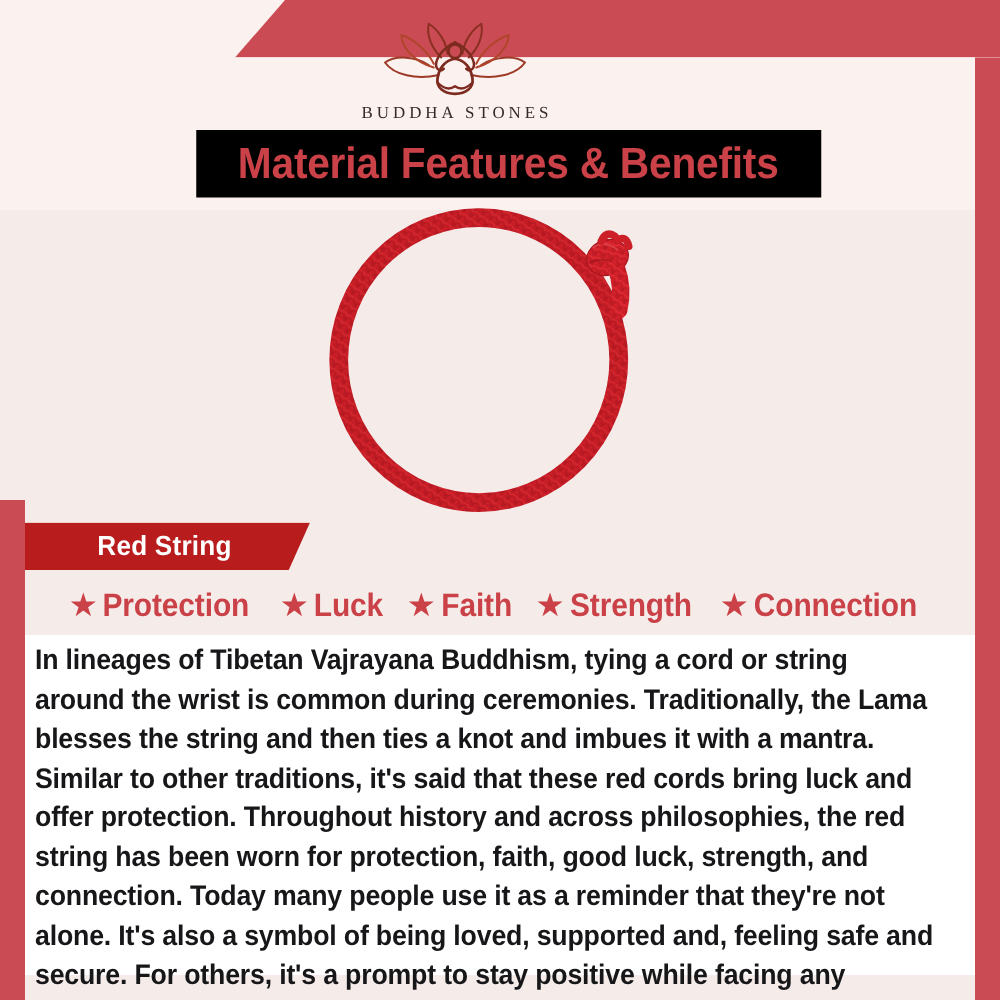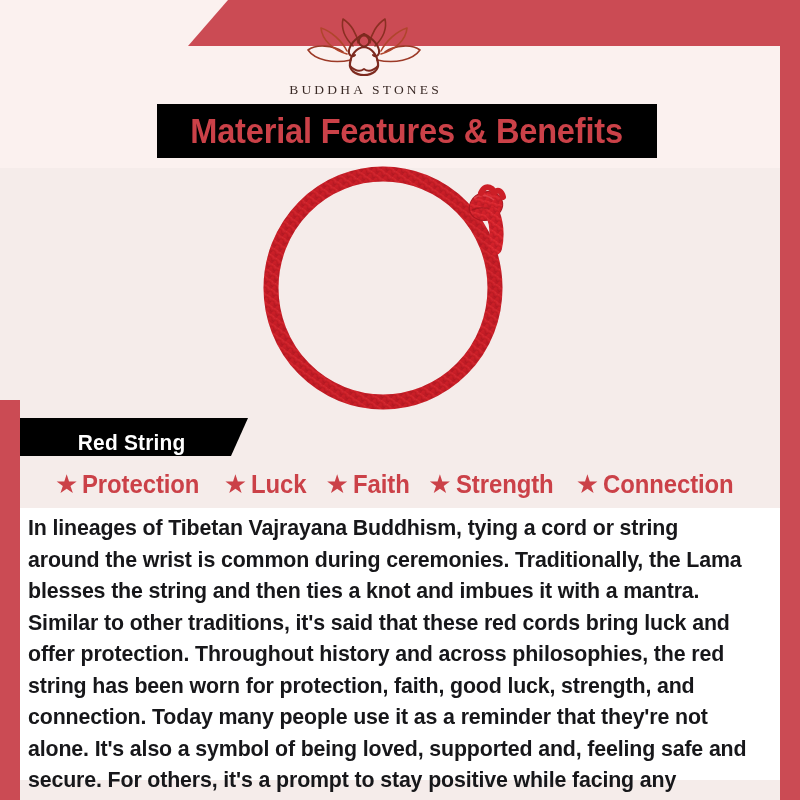--- a/index.html
+++ b/index.html
@@ -106,24 +106,24 @@
     left: 0; top: 168px;
     width: 800px; height: 250px;
   }
   .bracelet { position: absolute; left: 255px; top: -2px; }
 
   
   .label-banner {
     position: absolute;
     left: 20px; top: 418px;
     width: 228px; height: 38px;
-    background: #000000;
+    background: #b91c1c;
     clip-path: polygon(0 0, 228px 0, 211px 38px, 0 38px);
     display: flex;
-    align-items: flex-end;
+    align-items: center;
   }
   .label-text {
     margin-left: 55px;
     color: #ffffff;
     font-family: "Liberation Sans Narrow", "Liberation Sans", sans-serif;
     font-weight: 700;
     font-size: 22px;
     letter-spacing: 0.2px;
     transform: scaleX(0.95);
     white-space: nowrap;

